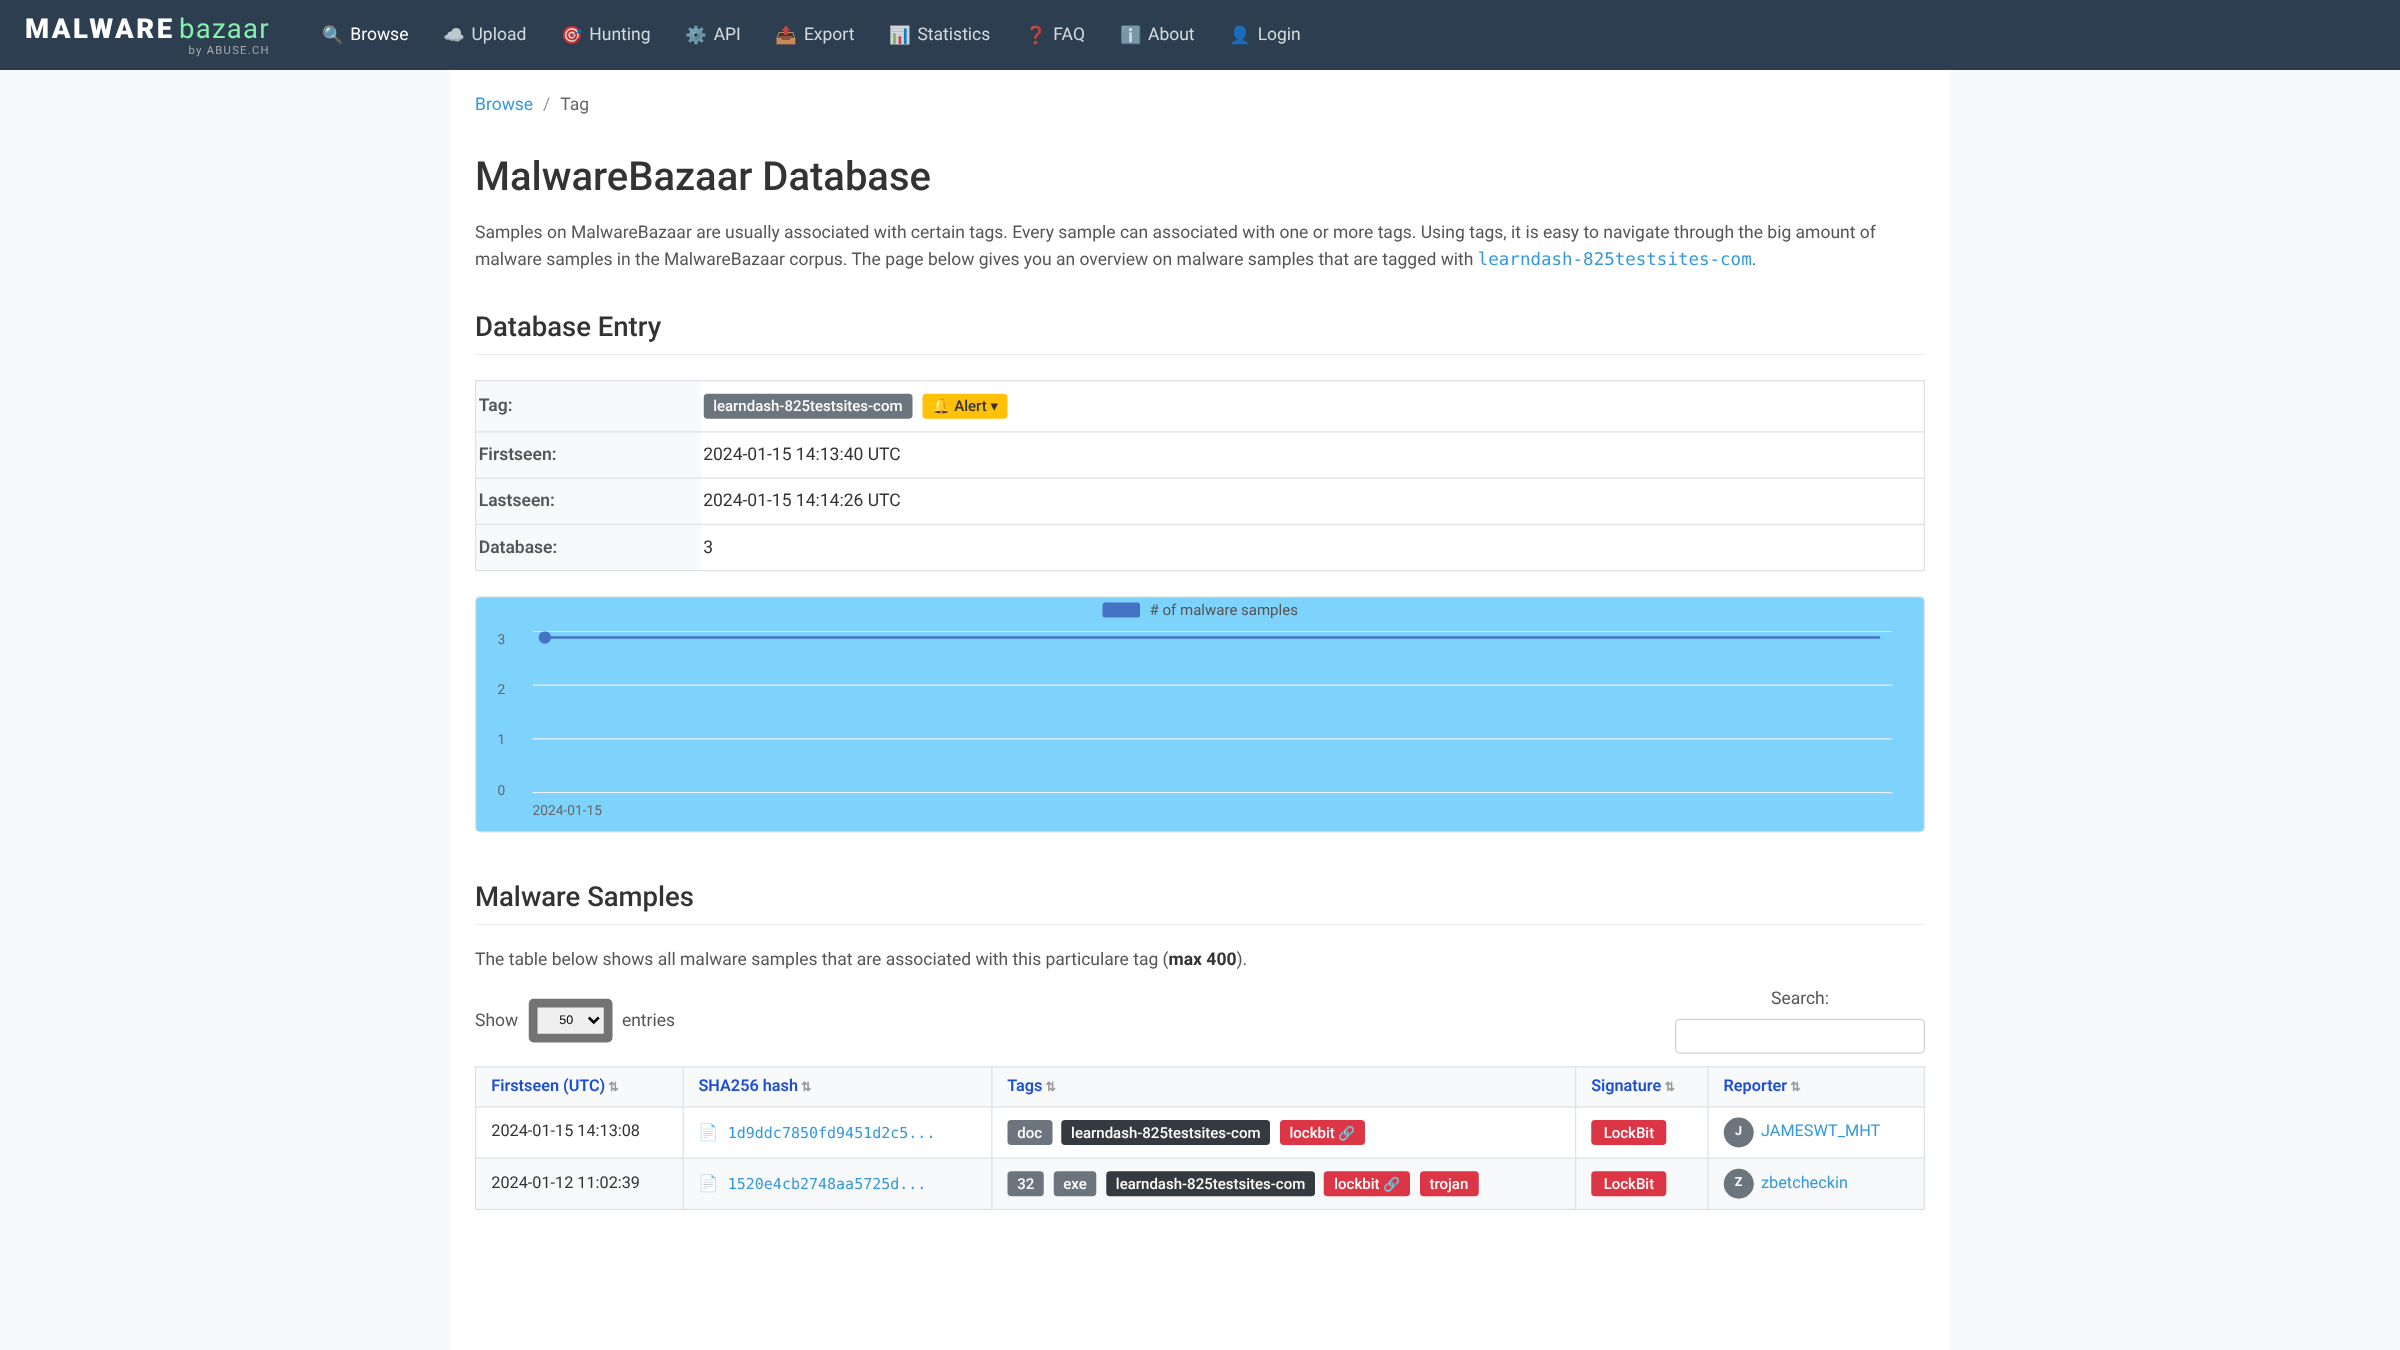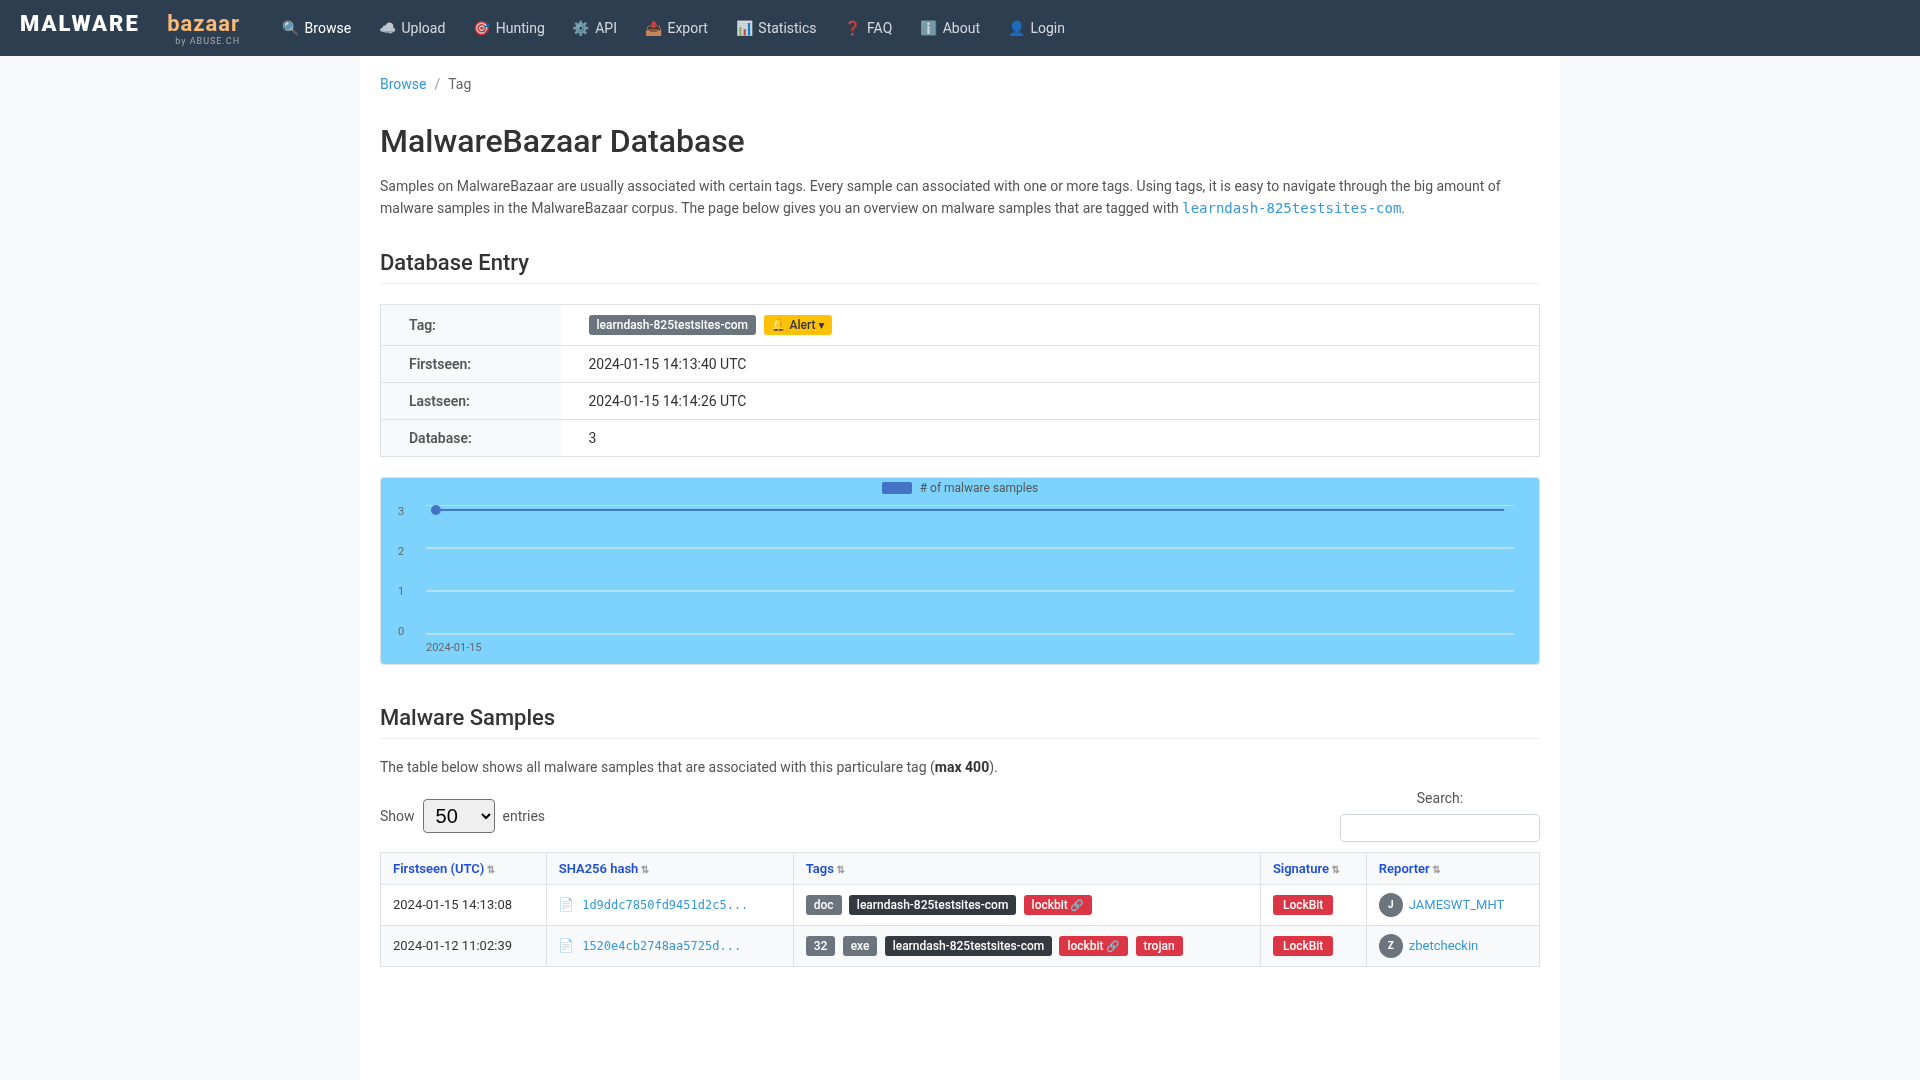--- a/index.html
+++ b/index.html
@@ -94,21 +94,21 @@
     .db-table {
       width: 100%;
       border-collapse: collapse;
       margin-bottom: 20px;
       border: 1px solid #dee2e6;
     }
     .db-table tr {
       border-bottom: 1px solid #dee2e6;
     }
     .db-table td {
-      padding: 10px 28px;
+      padding: 10px 2px;
       vertical-align: middle;
     }
     .db-table td:first-child {
       font-weight: 600;
       width: 180px;
       background: #f8f9fa;
       color: #555;
     }
     
     
@@ -231,23 +231,24 @@
     }
     .show-entries {
       display: flex;
       align-items: center;
       gap: 8px;
       font-size: 14px;
       color: #555;
     }
     .show-entries select {
       padding: 4px 8px;
-      border: 1px solid #737373;
+      border: 7px solid #737373;
       border-radius: 4px;
-      font-size: 20px;
+      font-size: 10px;
+      text-align: right;
     }
     .search-box {
       display: flex;
       align-items: center;
       gap: 8px;
       font-size: 14px;
       color: #555;
       flex-direction: column;
     }
     .search-box input {
@@ -326,21 +327,21 @@
       color: #666;
     }
   </style>
 </head>
 <body>
 
 <nav class="navbar">
   <a class="navbar-brand" href="#">
     <div>
       <span style="color:white;font-size:22px;font-weight:900;letter-spacing:2px;">MALWARE</span>
-      <span style="color:#fdba74;font-size:22px;font-weight:700;letter-spacing:1px;margin-left:24px;"> bazaar</span>
+      <span style="color:#86efac;font-size:22px;font-weight:400;letter-spacing:1px;"> bazaar</span>
       <div style="color:#aaa;font-size:9px;text-align:right;letter-spacing:1px;">by ABUSE.CH</div>
     </div>
   </a>
   <div class="nav-links">
     <a class="nav-link active" href="#">
       <span class="nav-icon">🔍</span>
       <span>Browse</span>
     </a>
     <a class="nav-link" href="#">
       <span class="nav-icon">☁️</span>

